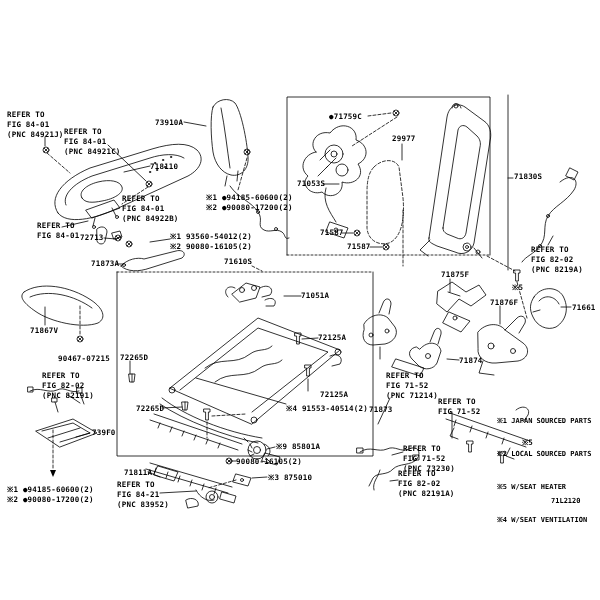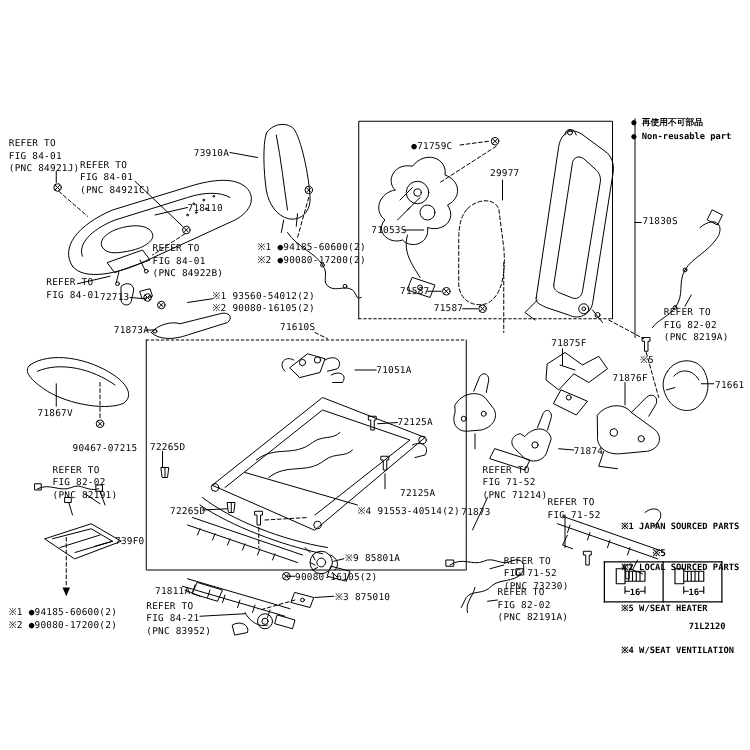--- a/index.html
+++ b/index.html
@@ -1,19 +1,19 @@
 <!DOCTYPE html>
 <html><head>
 <meta charset="utf-8">
 <style>
   html,body{margin:0;padding:0;background:#fff;}
   .canvas{position:relative;width:600px;height:600px;background:#ffffff;overflow:hidden;
           font-family:"DejaVu Sans Mono",monospace;color:#000;}
   svg.art{position:absolute;left:0;top:0;}
-  .callout{position:absolute;white-space:pre;font-size:7.5px;font-weight:normal;
+  .callout{position:absolute;white-space:pre;font-size:7.5px;font-weight:bold;
            line-height:10px;letter-spacing:0.2px;color:#000;}
   .reuse-legend{position:absolute;left:505px;top:93px;font-size:7px;font-weight:bold;line-height:11px;}
   .notes{position:absolute;left:497px;top:394px;font-size:7px;font-weight:bold;line-height:11px;white-space:pre;}
   .ftable-header{position:absolute;left:522px;top:437px;font-size:7.5px;font-weight:bold;}
   .ftable{position:absolute;left:483px;top:449px;border-collapse:collapse;}
   .ftable td{border:1px solid #000;font-size:6.5px;font-weight:bold;text-align:center;
              padding:1px 2px;height:11px;}
   .ftable td.bolt-cell{height:27px;}
   .figcode{position:absolute;left:551px;top:497px;font-size:7px;font-weight:bold;}
   .bolt-dim{font-size:7px;font-weight:bold;}
@@ -307,54 +307,30 @@
       <div class="callout" style="left: 124px; top: 468px;">71811A</div>
       <div class="callout" style="left: 117px; top: 480px;">REFER TO
 FIG 84-21
 (PNC 83952)</div>
       <div class="callout" style="left: 250px; top: 404px; margin-left: 36px;">※4 91553-40514(2)</div>
       <div class="callout" style="left: 276px; top: 442px;">※9 85801A</div>
       <div class="callout" style="left: 236px; top: 457px;">90080-16105(2)</div>
       <div class="callout" style="left: 268px; top: 473px;">※3 875010</div>
     </div>
 
-  <div class="reuse-legend">
-    <div>● 再使用不可部品</div>
-    <div>● Non-reusable part</div>
-  </div>
 
   <div class="notes">
     <div>※1 JAPAN SOURCED PARTS</div>
     <div>※2 LOCAL SOURCED PARTS</div>
     <div>※5 W/SEAT HEATER</div>
     <div>※4 W/SEAT VENTILATION</div>
   </div>
 
   <div class="ftable-header">※5</div>
 
   <table class="ftable">
     <tbody>
-    <tr>
-      <td class="bolt-cell">
-        <svg width="42" height="27" viewBox="0 0 42 27">
-          <g stroke="#000" fill="none" stroke-width="0.9">
-            <path d="M7,4 h7 v12 h-7 z M14,6 h16 v8 h-16 z M17,6 v8 M20,6 v8 M23,6 v8 M26,6 v8"></path>
-            <path d="M14,18 v6 M30,18 v6 M14,22 h4 M30,22 h-4"></path>
-          </g>
-          <text x="22" y="25" text-anchor="middle" class="bolt-dim">16</text>
-        </svg>
-      </td>
-      <td class="bolt-cell">
-        <svg width="42" height="27" viewBox="0 0 42 27">
-          <g stroke="#000" fill="none" stroke-width="0.9">
-            <path d="M7,4 h7 v12 h-7 z M14,6 h16 v8 h-16 z M17,6 v8 M20,6 v8 M23,6 v8 M26,6 v8"></path>
-            <path d="M14,18 v6 M30,18 v6 M14,22 h4 M30,22 h-4"></path>
-          </g>
-          <text x="22" y="25" text-anchor="middle" class="bolt-dim">16</text>
-        </svg>
-      </td>
-    </tr>
   </tbody>
     </table>
 
   <div class="figcode">71L2120</div>
 
 </div>
 
 </body></html>

